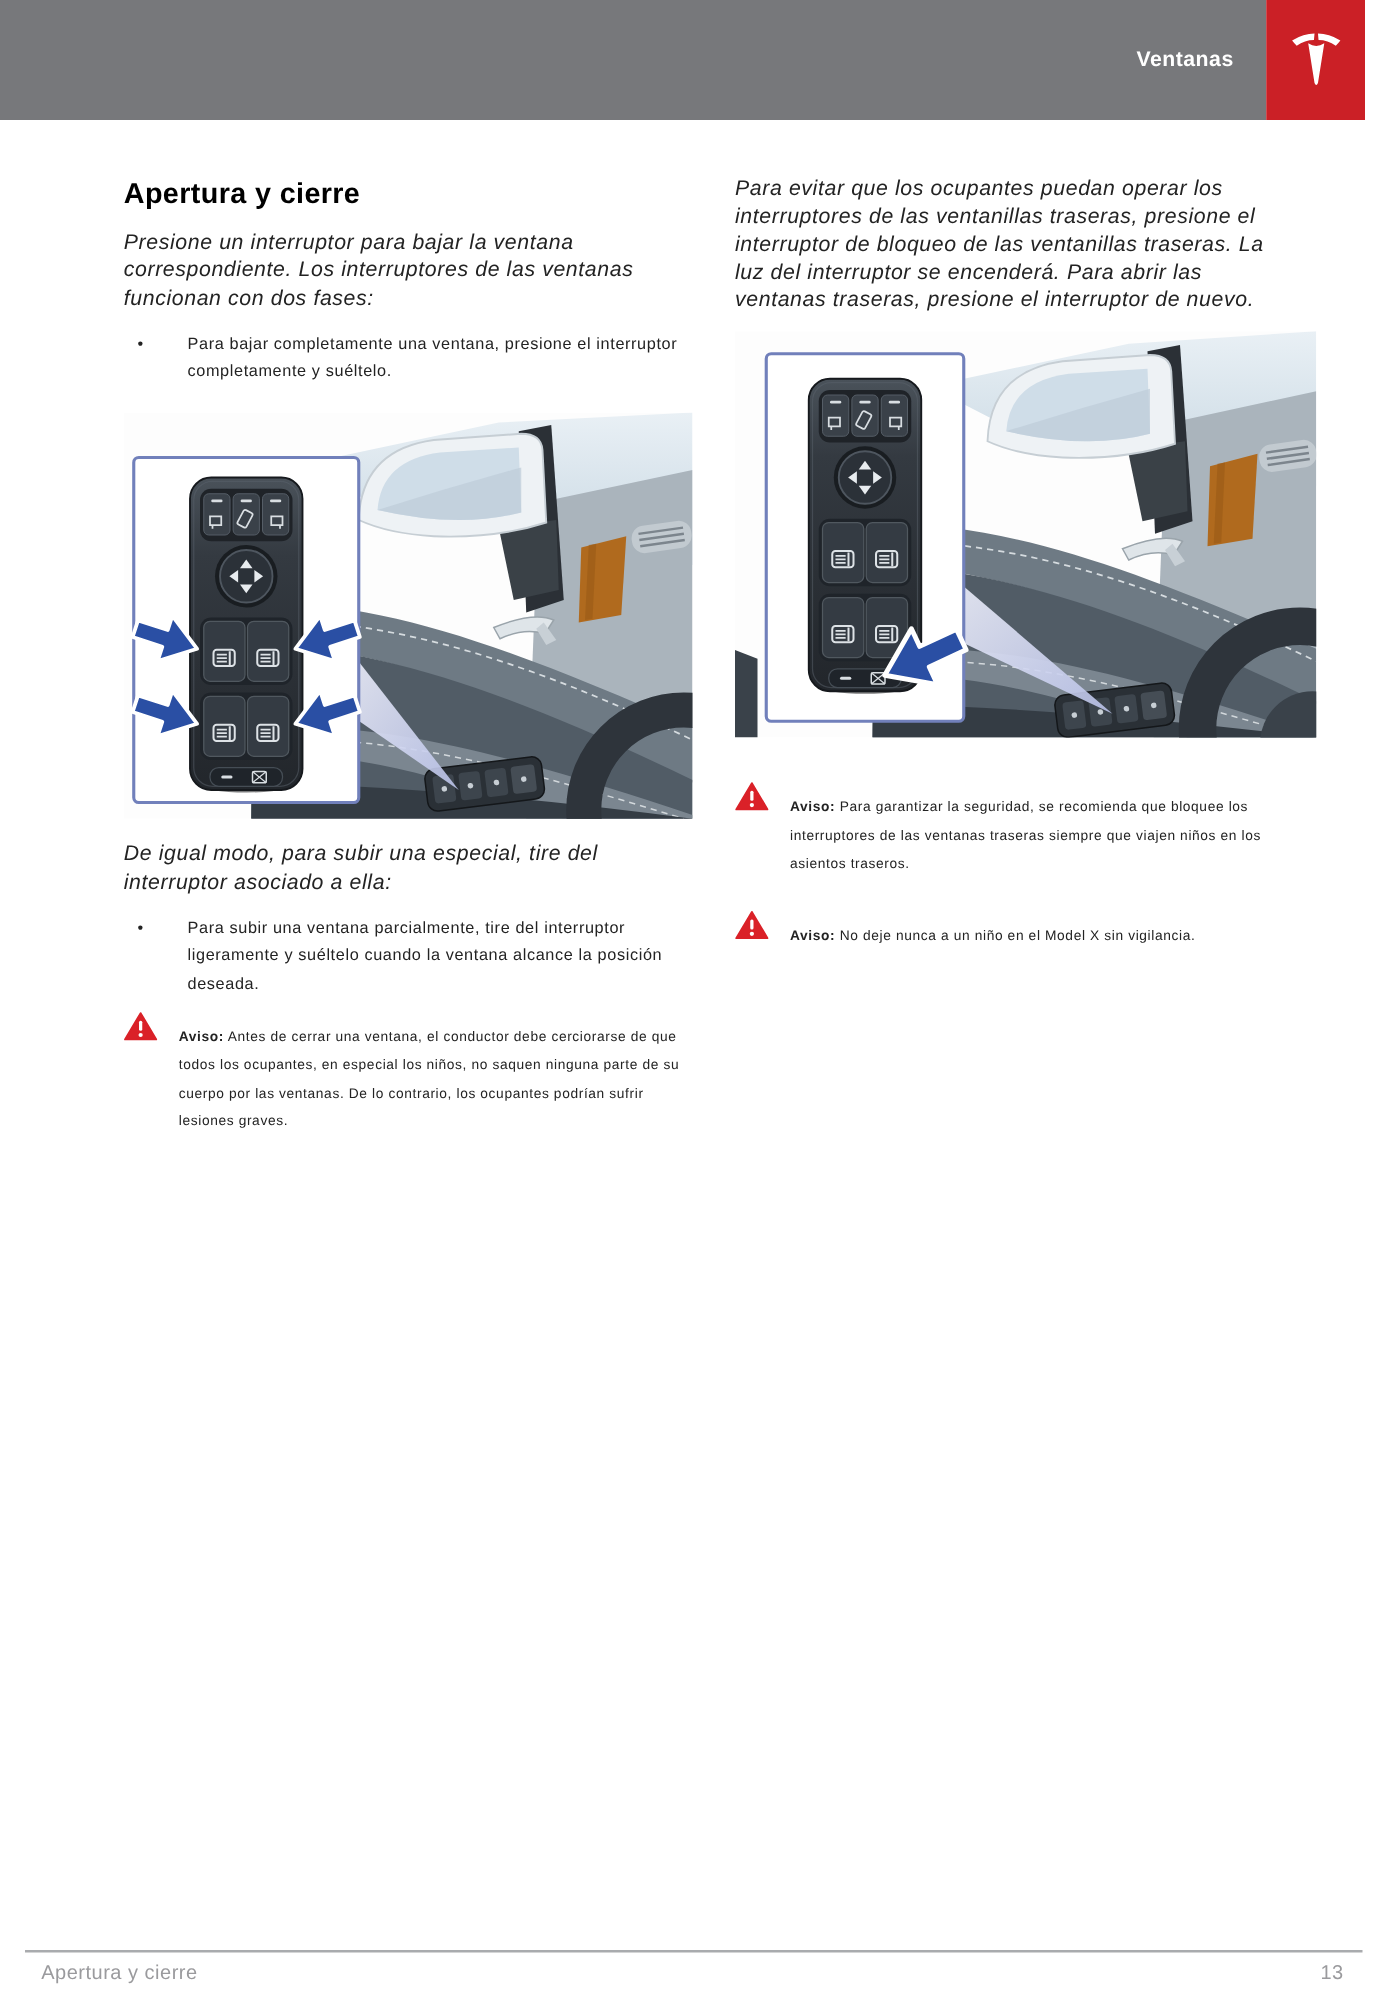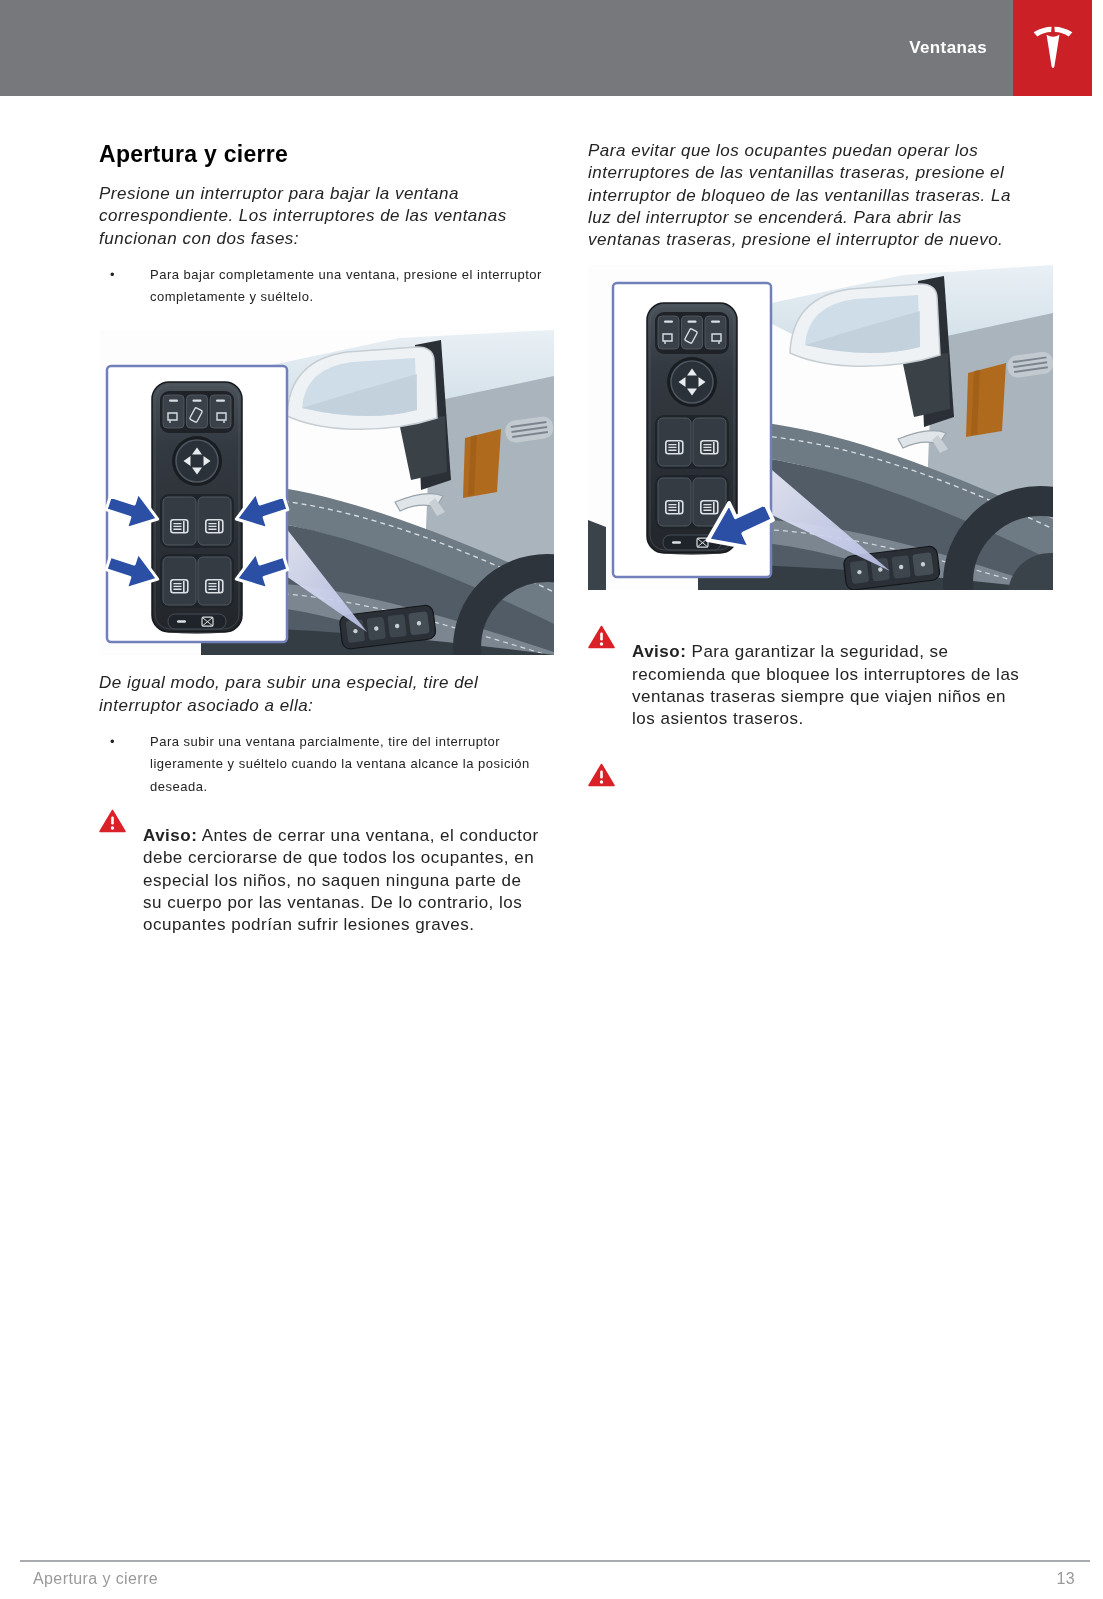--- a/index.html
+++ b/index.html
@@ -31,21 +31,21 @@
     position:relative;padding-left:51px;margin:0 0 3px;
     font-size:13px;line-height:22.3px;letter-spacing:.5px;
   }
   ul.bullets li::before{content:"\2022";position:absolute;left:11px;top:0;}
   figure{margin:0;line-height:0;}
   .figure-left{margin:22px 0 17px;}
   .figure-right{margin:14px 0 34px;}
   .warning{display:flex;gap:17px;margin:10px 0 14px;}
   .warning + .warning{margin-top:0;}
   .warning .w-icon{flex:0 0 27px;margin-top:1px;}
-  .warning .w-body{font-size:17px;line-height:22.3px;letter-spacing:.5px;}
+  .warning .w-body{font-size:11px;line-height:22.3px;letter-spacing:.5px;}
   .warning .w-label{font-weight:bold;}
   
   .footer-divider{position:absolute;left:20px;right:13px;top:1560px;border-top:2px solid #a9abae;}
   .footer-row{
     position:absolute;left:33px;right:28px;top:1570px;
     display:flex;justify-content:space-between;
     font-size:16px;color:#9a9a9d;letter-spacing:.4px;
   }
   .sprites{position:absolute;width:0;height:0;overflow:hidden;}
 </style>
@@ -295,20 +295,21 @@
         </svg>
         <p class="w-body"><b class="w-label">Aviso:</b> <span>Para garantizar la seguridad, se recomienda que bloquee los interruptores de las ventanas traseras siempre que viajen niños en los asientos traseros.</span></p>
       </div>
 
       <div class="warning">
         <svg class="w-icon" width="27" height="24" viewBox="0 0 27 24">
           <path d="M13.5,1.5 L26,22.5 H1 Z" fill="#da2128" stroke="#da2128" stroke-width="1.5" stroke-linejoin="round"></path>
           <rect x="12.2" y="7.5" width="2.6" height="8" rx="1.2" fill="#ffffff"></rect>
           <circle cx="13.5" cy="19" r="1.7" fill="#ffffff"></circle>
         </svg>
+        <p class="w-body"><b class="w-label">Aviso:</b> <span>No deje nunca a un niño en el Model X sin vigilancia.</span></p>
       </div>
     </section>
   </main>
 
   <footer>
     <div class="footer-divider"></div>
     <div class="footer-row">
       <span>Apertura y cierre</span>
       <span>13</span>
     </div>

